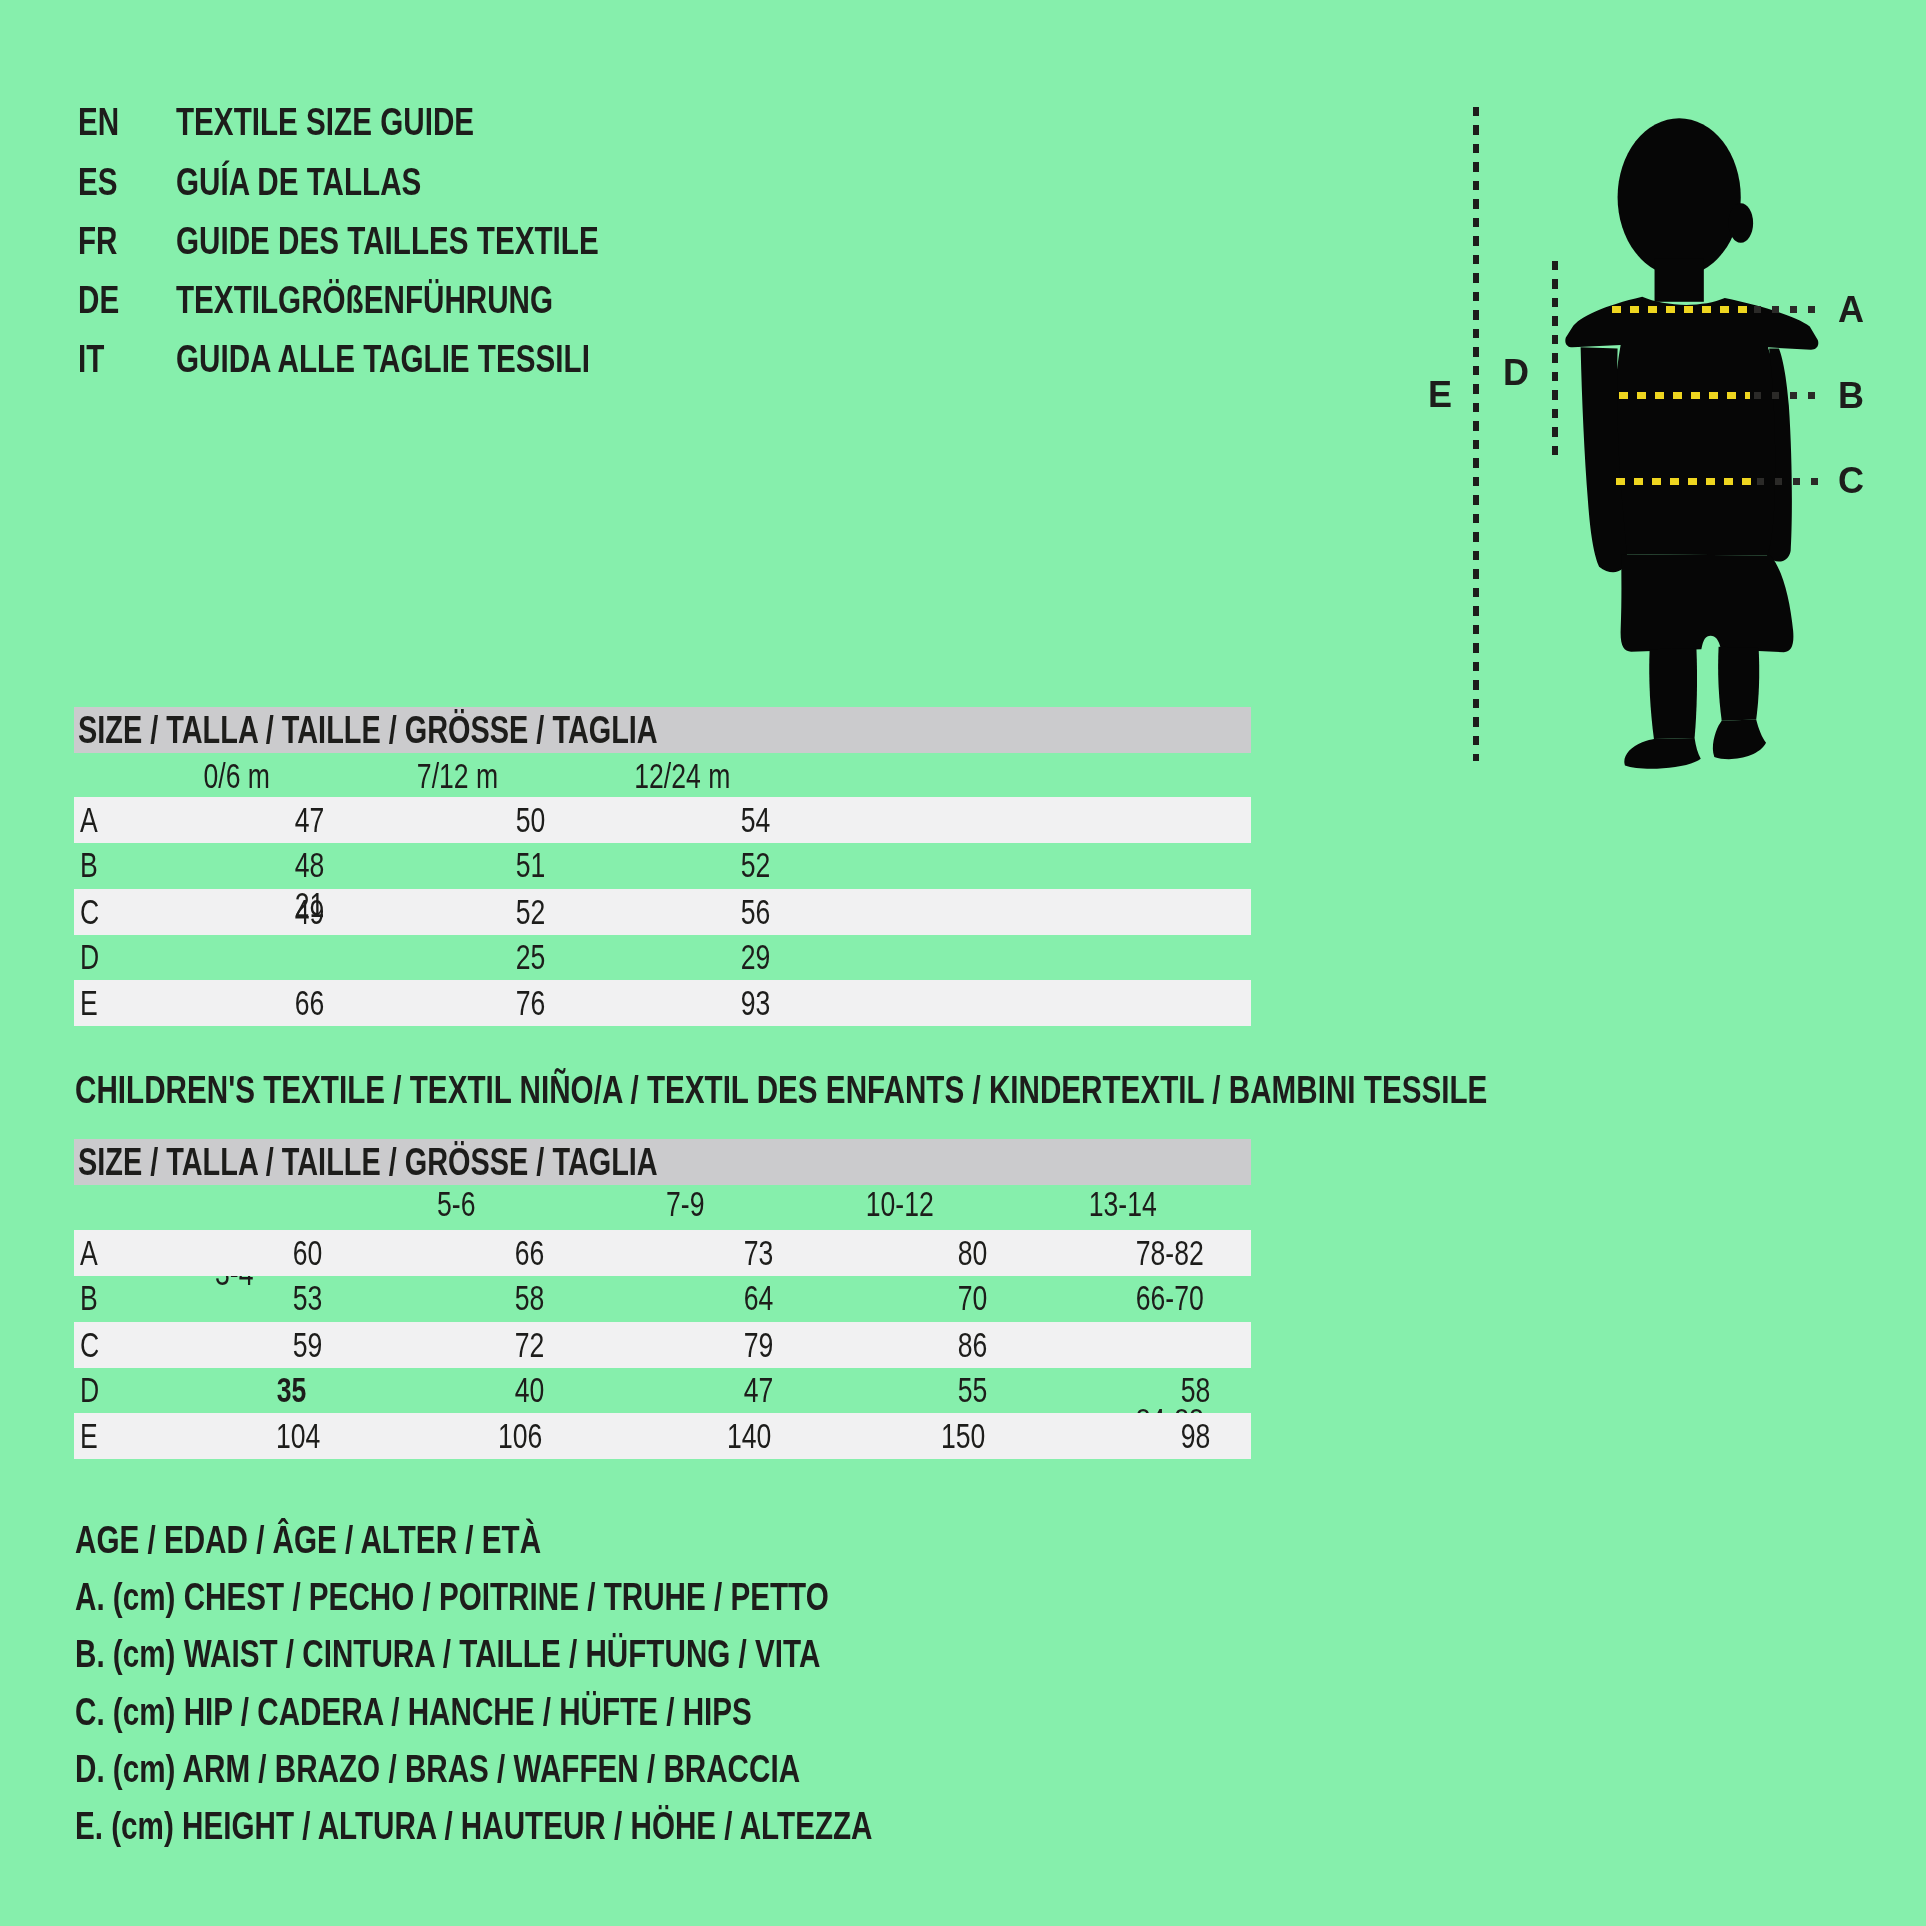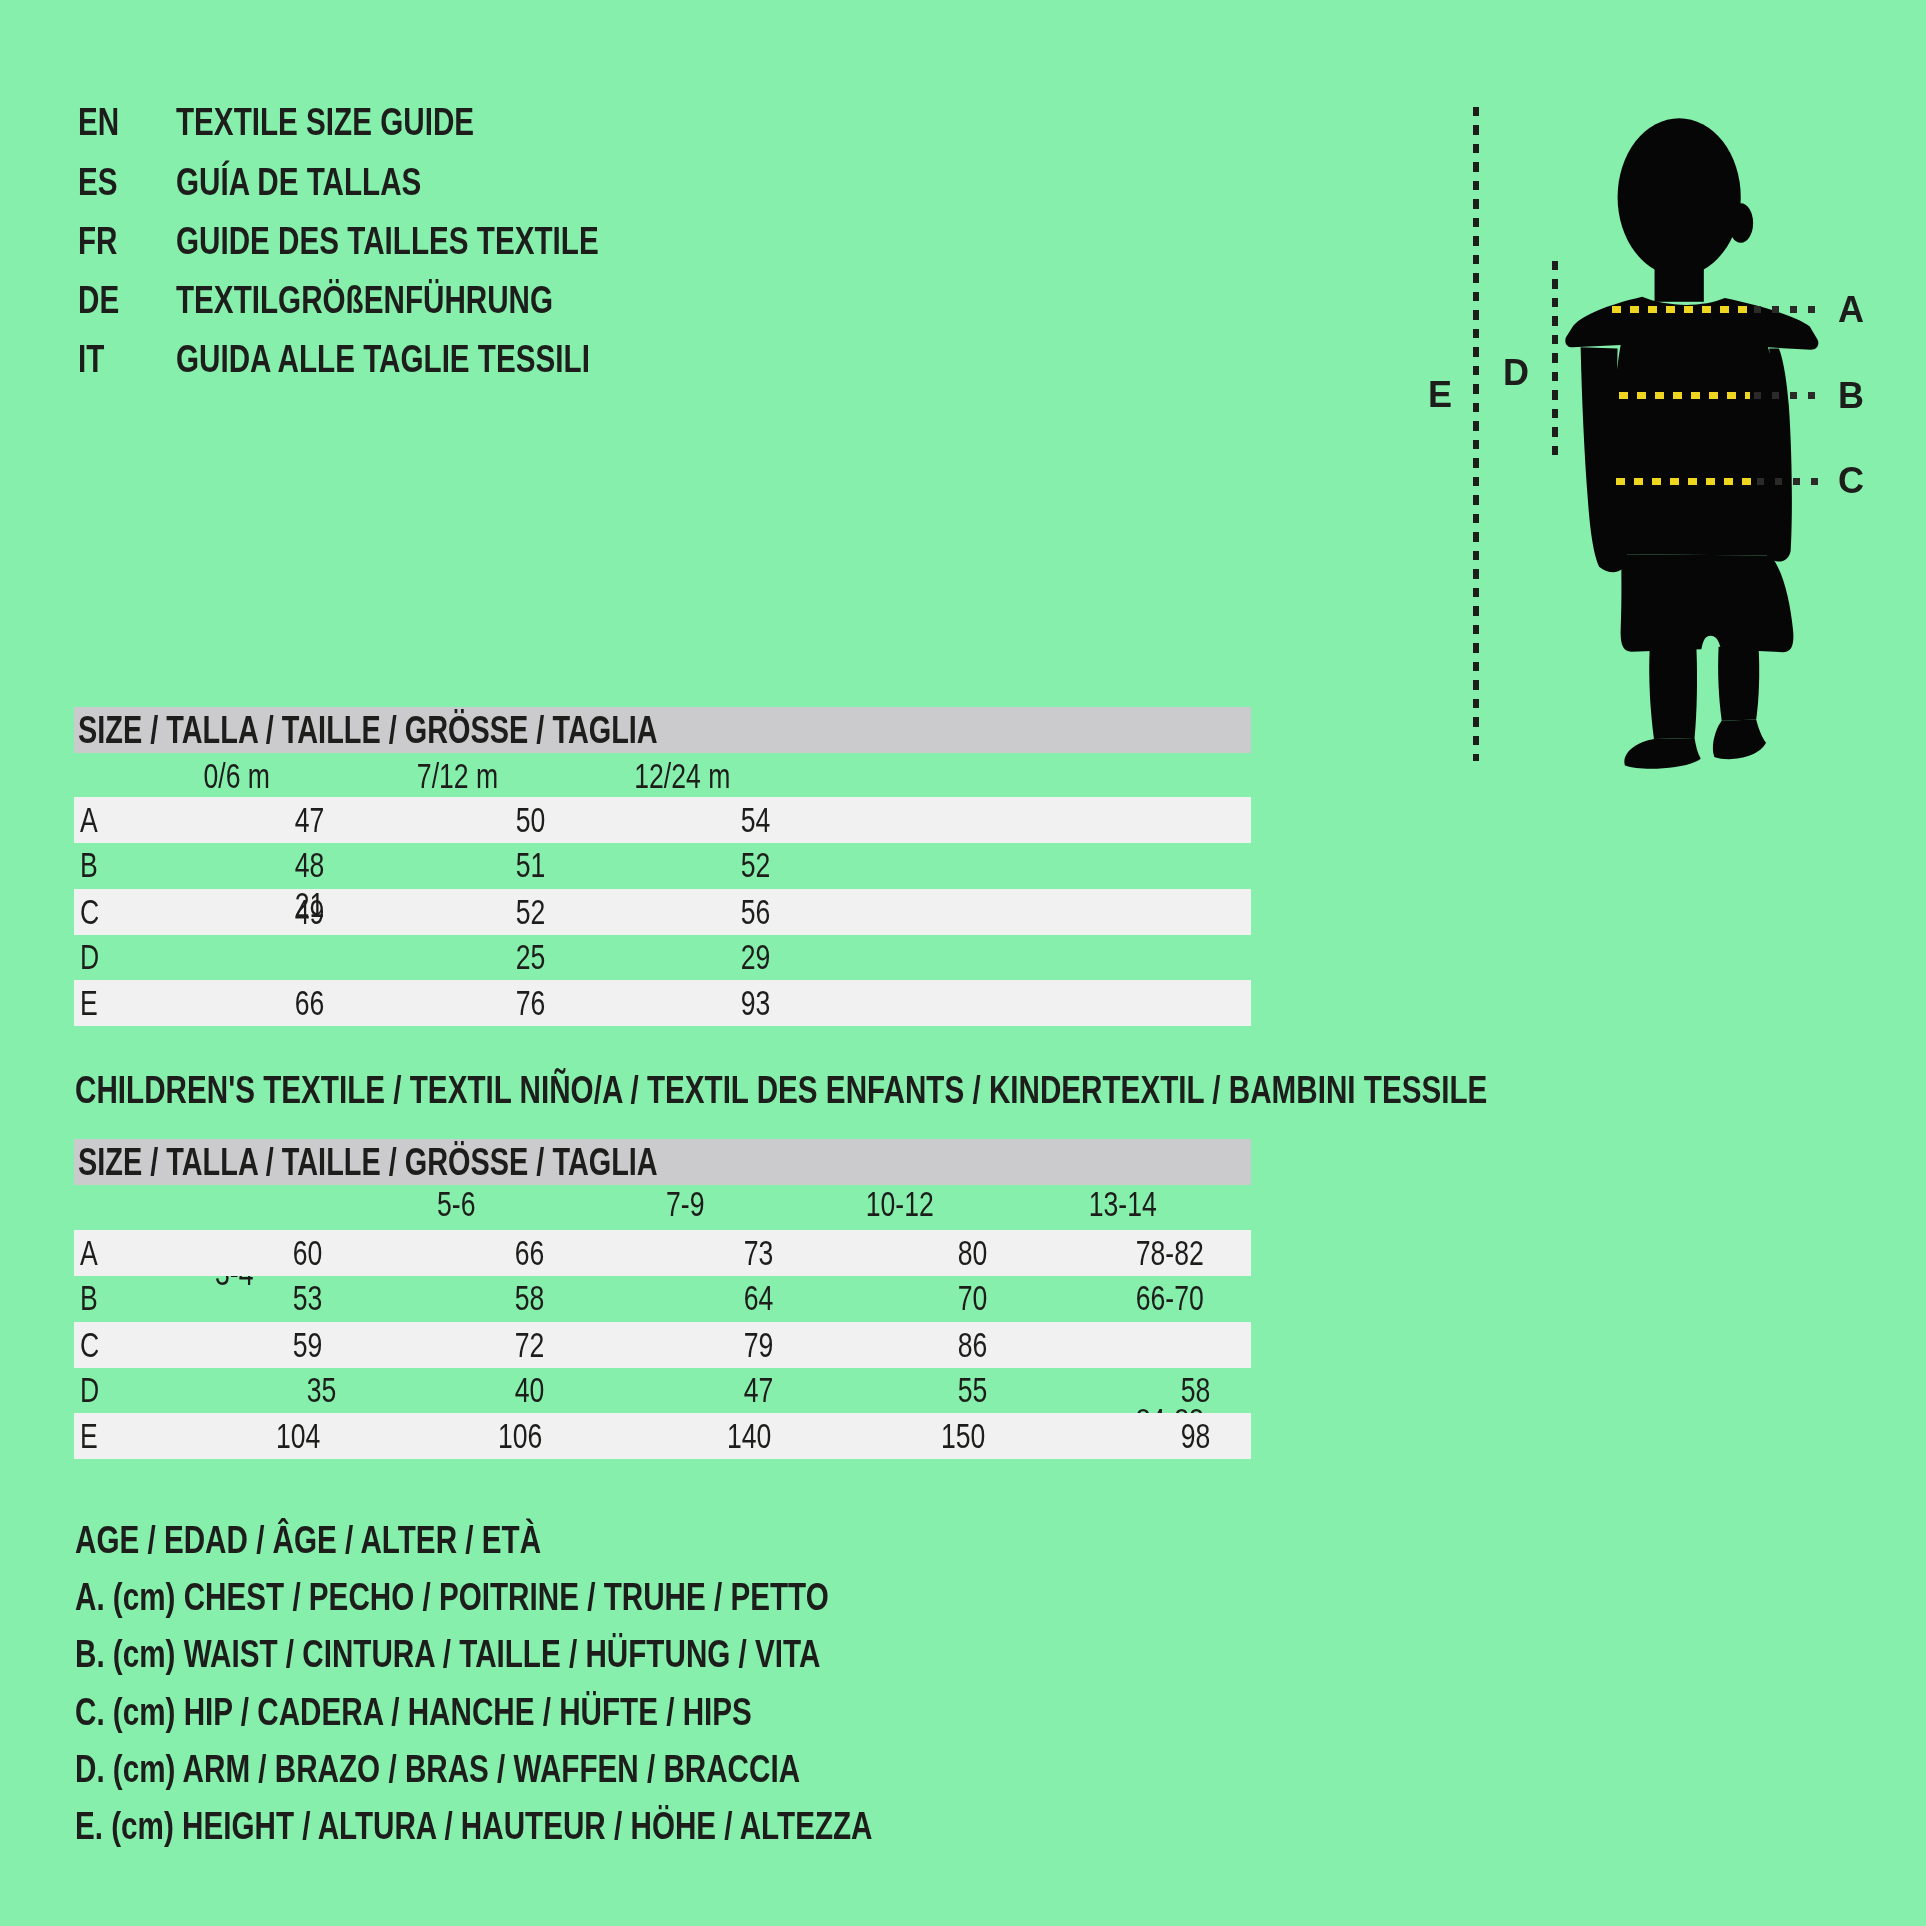--- a/index.html
+++ b/index.html
@@ -167,21 +167,21 @@
       <div class="cell" style="top: 1275px; left: 807px;"><span class="cond-c">70</span></div>
       <div class="cell" style="top: 1275px; left: 1030px;"><span class="cond-c">66-70</span></div>
       <div class="row-stripe" style="top: 1322px;"></div>
       <div class="rowlab" style="top: 1322px;"><span class="cond">C</span></div>
       <div class="cell" style="top: 1322px; left: 142px;"><span class="cond-c">59</span></div>
       <div class="cell" style="top: 1322px; left: 364px;"><span class="cond-c">72</span></div>
       <div class="cell" style="top: 1322px; left: 593px;"><span class="cond-c">79</span></div>
       <div class="cell" style="top: 1322px; left: 807px;"><span class="cond-c">86</span></div>
       <div class="cell" style="top: 1398px; left: 1030px;"><span class="cond-c">84-88</span></div>
       <div class="rowlab" style="top: 1367px;"><span class="cond">D</span></div>
-      <div class="cell" style="top: 1367px; left: 156px;"><span class="cond-c">35</span></div>
+      <div class="cell" style="top: 1367px; left: 126px; font-weight: bold;"><span class="cond-c">35</span></div>
       <div class="cell" style="top: 1367px; left: 364px;"><span class="cond-c">40</span></div>
       <div class="cell" style="top: 1367px; left: 593px;"><span class="cond-c">47</span></div>
       <div class="cell" style="top: 1367px; left: 807px;"><span class="cond-c">55</span></div>
       <div class="cell" style="top: 1367px; left: 1030px;"><span class="cond-c">58</span></div>
       <div class="row-stripe" style="top: 1413px;"></div>
       <div class="rowlab" style="top: 1413px;"><span class="cond">E</span></div>
       <div class="cell" style="top: 1413px; left: 142px;"><span class="cond-c">104</span></div>
       <div class="cell" style="top: 1413px; left: 364px;"><span class="cond-c">106</span></div>
       <div class="cell" style="top: 1413px; left: 593px;"><span class="cond-c">140</span></div>
       <div class="cell" style="top: 1413px; left: 807px;"><span class="cond-c">150</span></div>

